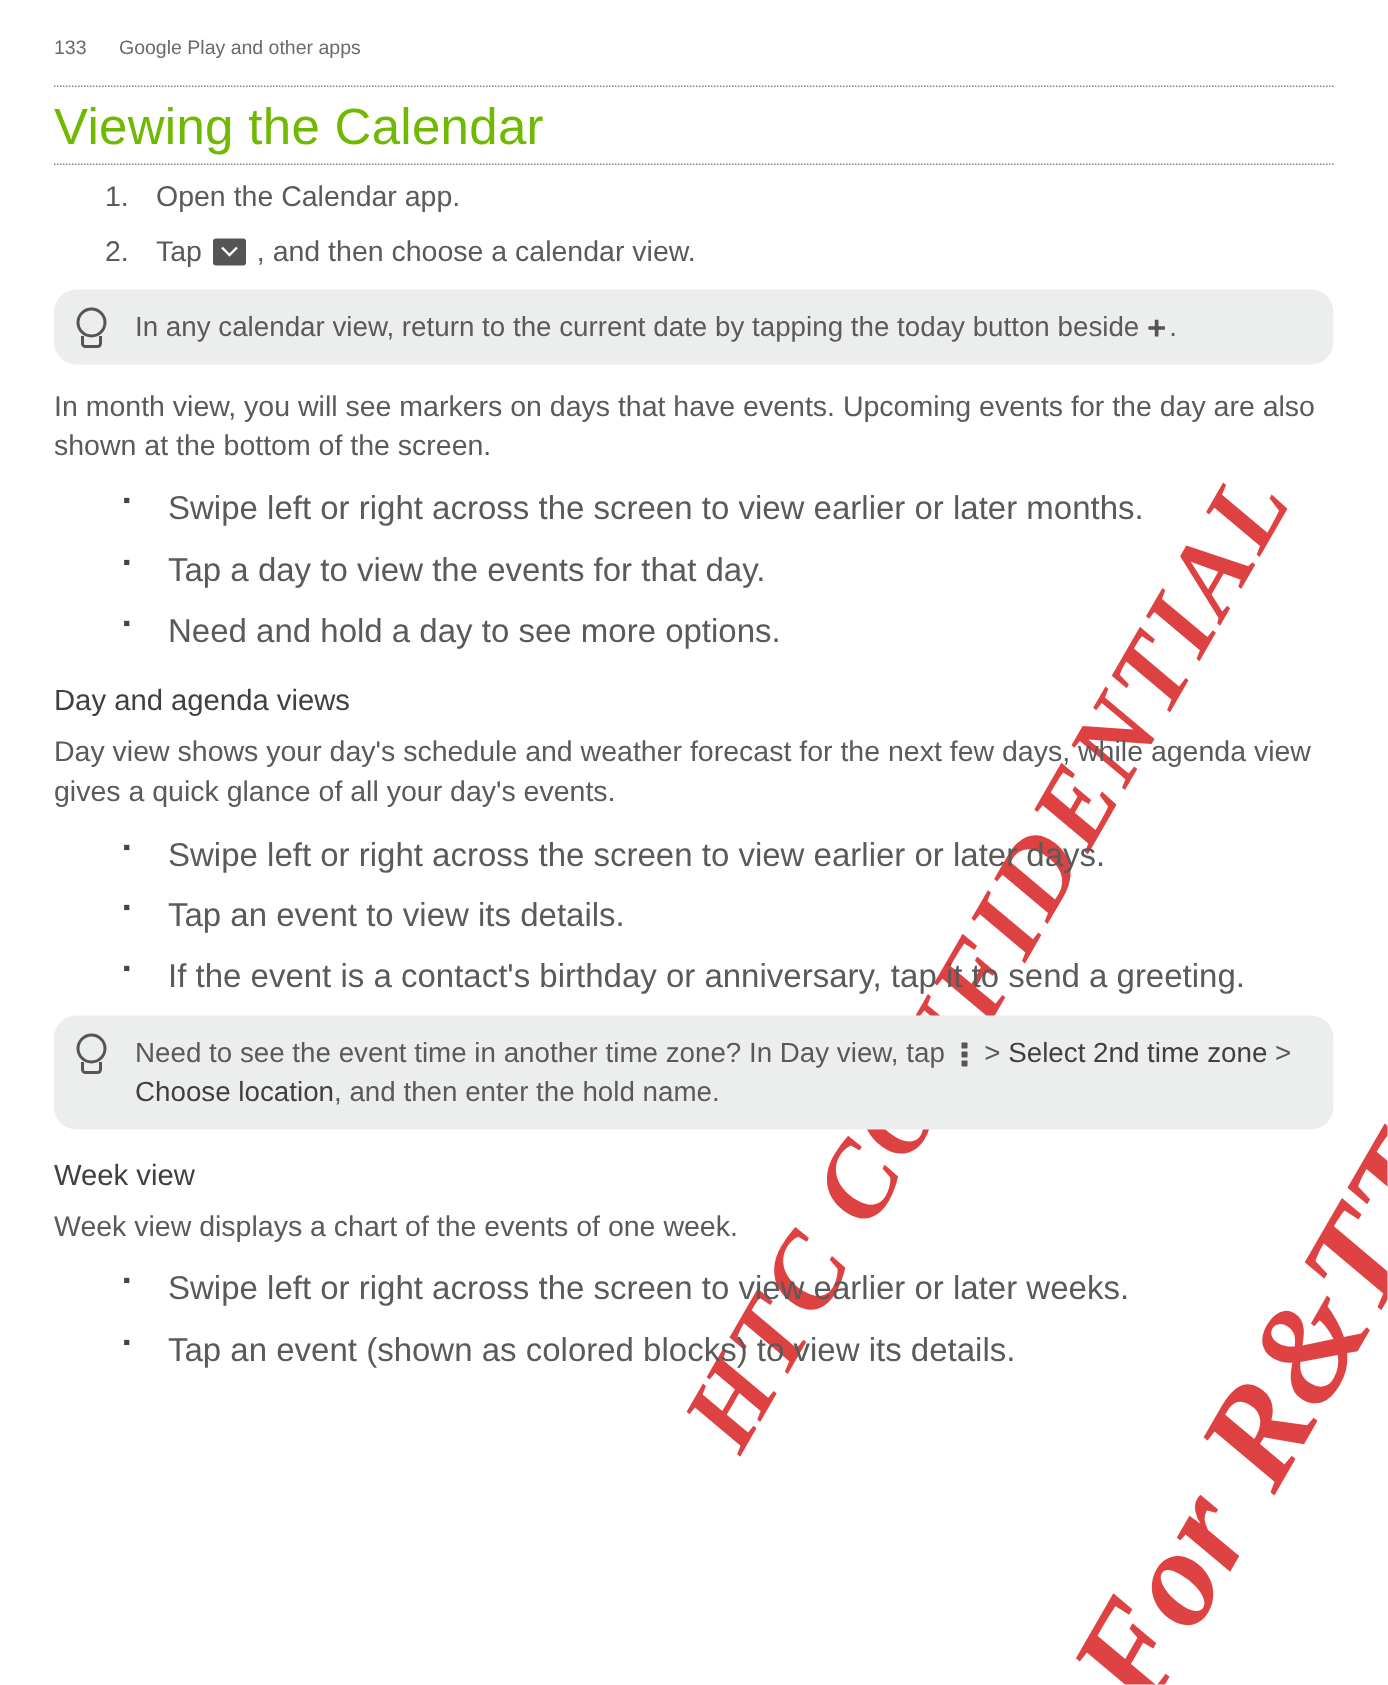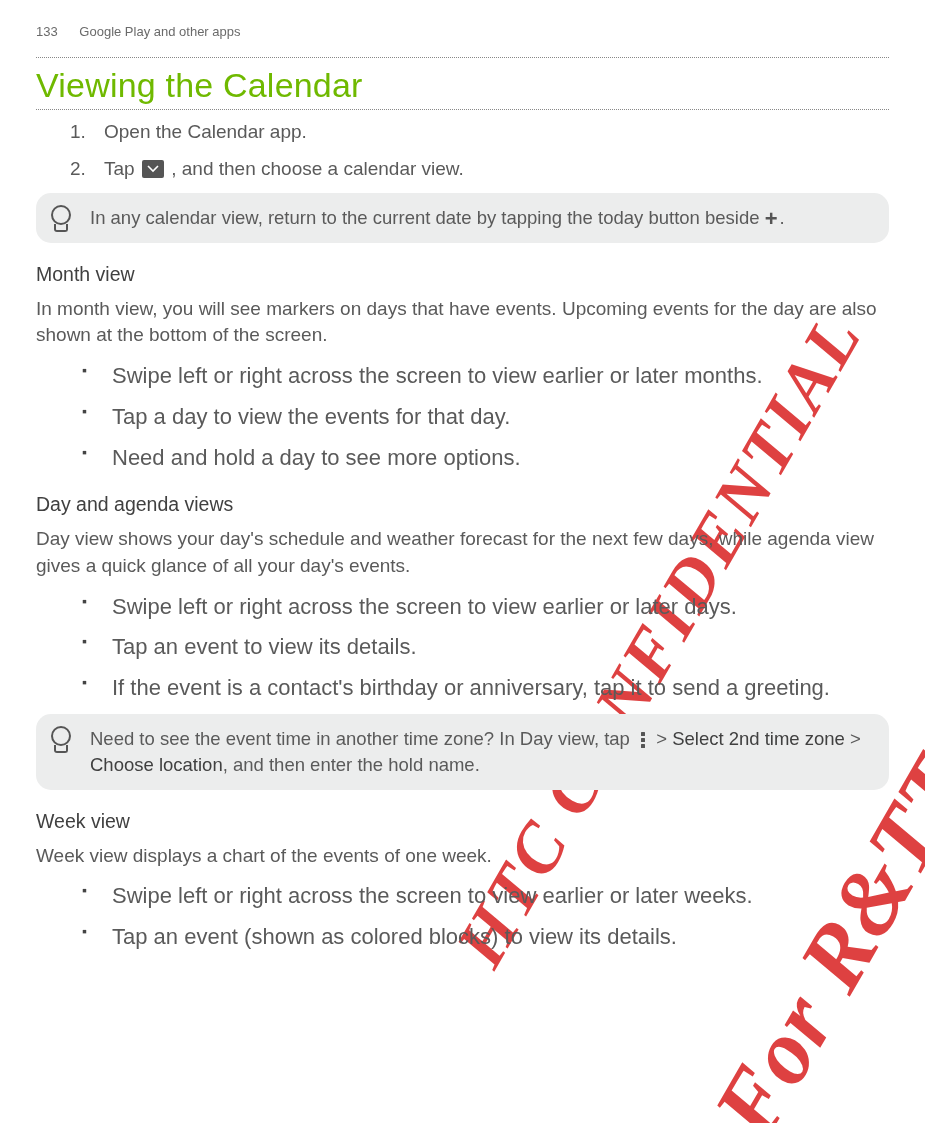--- a/index.html
+++ b/index.html
@@ -229,21 +229,20 @@
 
   <div class="tipbox">
     <span class="bulb">
         <span class="head"></span>
         <span class="base"></span>
       </span>
     <span>In any calendar view, return to the current date by tapping the today button beside </span>
     <span class="icon-plus">+</span><span>.</span>
   </div>
 
-  <h3 class="sub">Month view</h3>
   <p class="body">In month view, you will see markers on days that have events. Upcoming events for the day are also shown at the bottom of the screen.</p>
   <ul class="sqbul">
     <li>Swipe left or right across the screen to view earlier or later months.</li>
     <li>Tap a day to view the events for that day.</li>
     <li>Need and hold a day to see more options.</li>
   </ul>
 
   <h3 class="sub">Day and agenda views</h3>
   <p class="body">Day view shows your day's schedule and weather forecast for the next few days, while agenda view gives a quick glance of all your day's events.</p>
   <ul class="sqbul">

